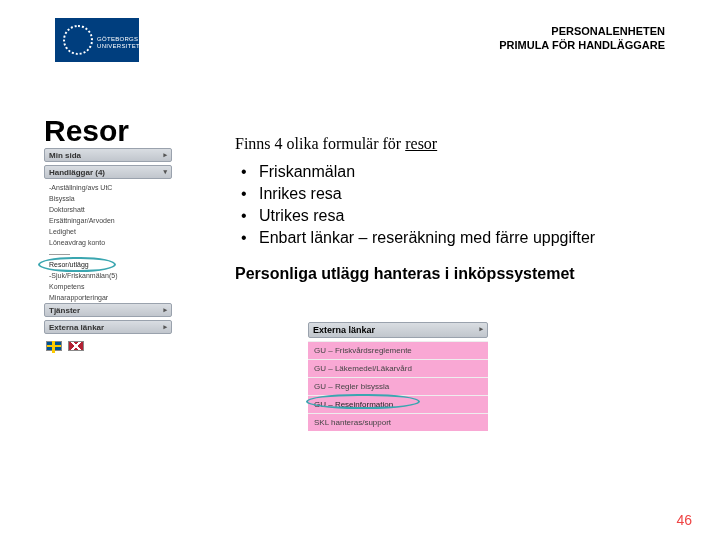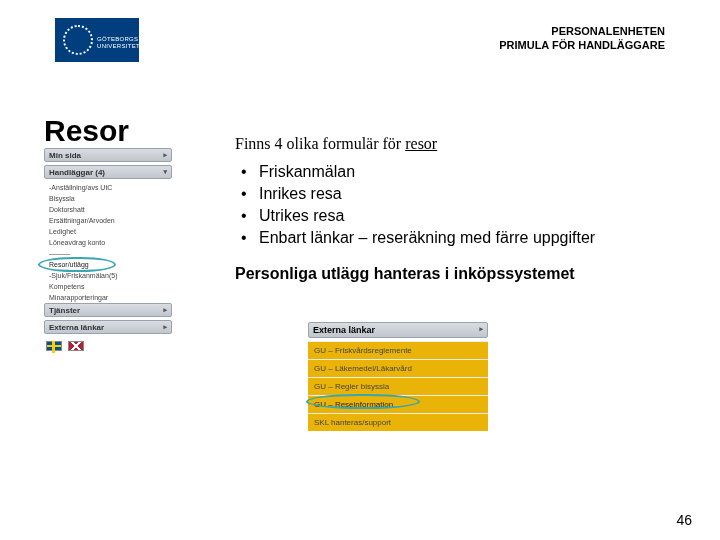--- a/index.html
+++ b/index.html
@@ -30,25 +30,25 @@
   .flags { display: flex; gap: 6px; padding: 4px 4px 0 2px; }
   .flag { width: 16px; height: 10px; display: inline-block; border: 1px solid #888; }
   .flag.se { background: linear-gradient(to bottom, #005293 0 40%, #fecb00 40% 60%, #005293 60% 100%); position: relative; }
   .flag.se::after { content: ""; position: absolute; left: 5px; top: -1px; width: 3px; height: 12px; background: #fecb00; }
   .flag.uk { background: #b22234; position: relative; }
   .flag.uk::before { content: ""; position: absolute; inset: 0; background: linear-gradient(45deg, transparent 45%, #fff 45% 55%, transparent 55%), linear-gradient(-45deg, transparent 45%, #fff 45% 55%, transparent 55%); }
 
   
   .rightpanel { position: absolute; top: 322px; left: 308px; width: 180px; font-size: 9px; }
   .rightpanel .mhdr { height: 16px; font-size: 9px; }
-  .rightpanel .ritem { padding: 4px 6px; color: #444; border-top: 1px solid #eee; background: #eab308; font-size: 8px; filter: blur(0.5px); }
+  .rightpanel .ritem { padding: 4px 6px; color: #444; border-top: 1px solid #eee; background: #f9a8d4; font-size: 8px; filter: blur(0.5px); }
   .rightpanel .ritem.circledr { position: relative; filter: none; color: #222; }
   .ellipse.e2 { top: -2px; left: -2px; width: 114px; height: 15px; border-color: #3aa6b0; }
 
-  .page-num { position: absolute; bottom: 12px; right: 28px; font-size: 14px; color: #000000; }
+  .page-num { position: absolute; bottom: 12px; right: 28px; font-size: 14px; color: #ef4444; }
 </style>
 </head>
 <body>
 
 <div class="slide">
 
   <div class="header">
     <div class="logo">
       <div class="logo-circle"></div>
       <div class="logo-text">

